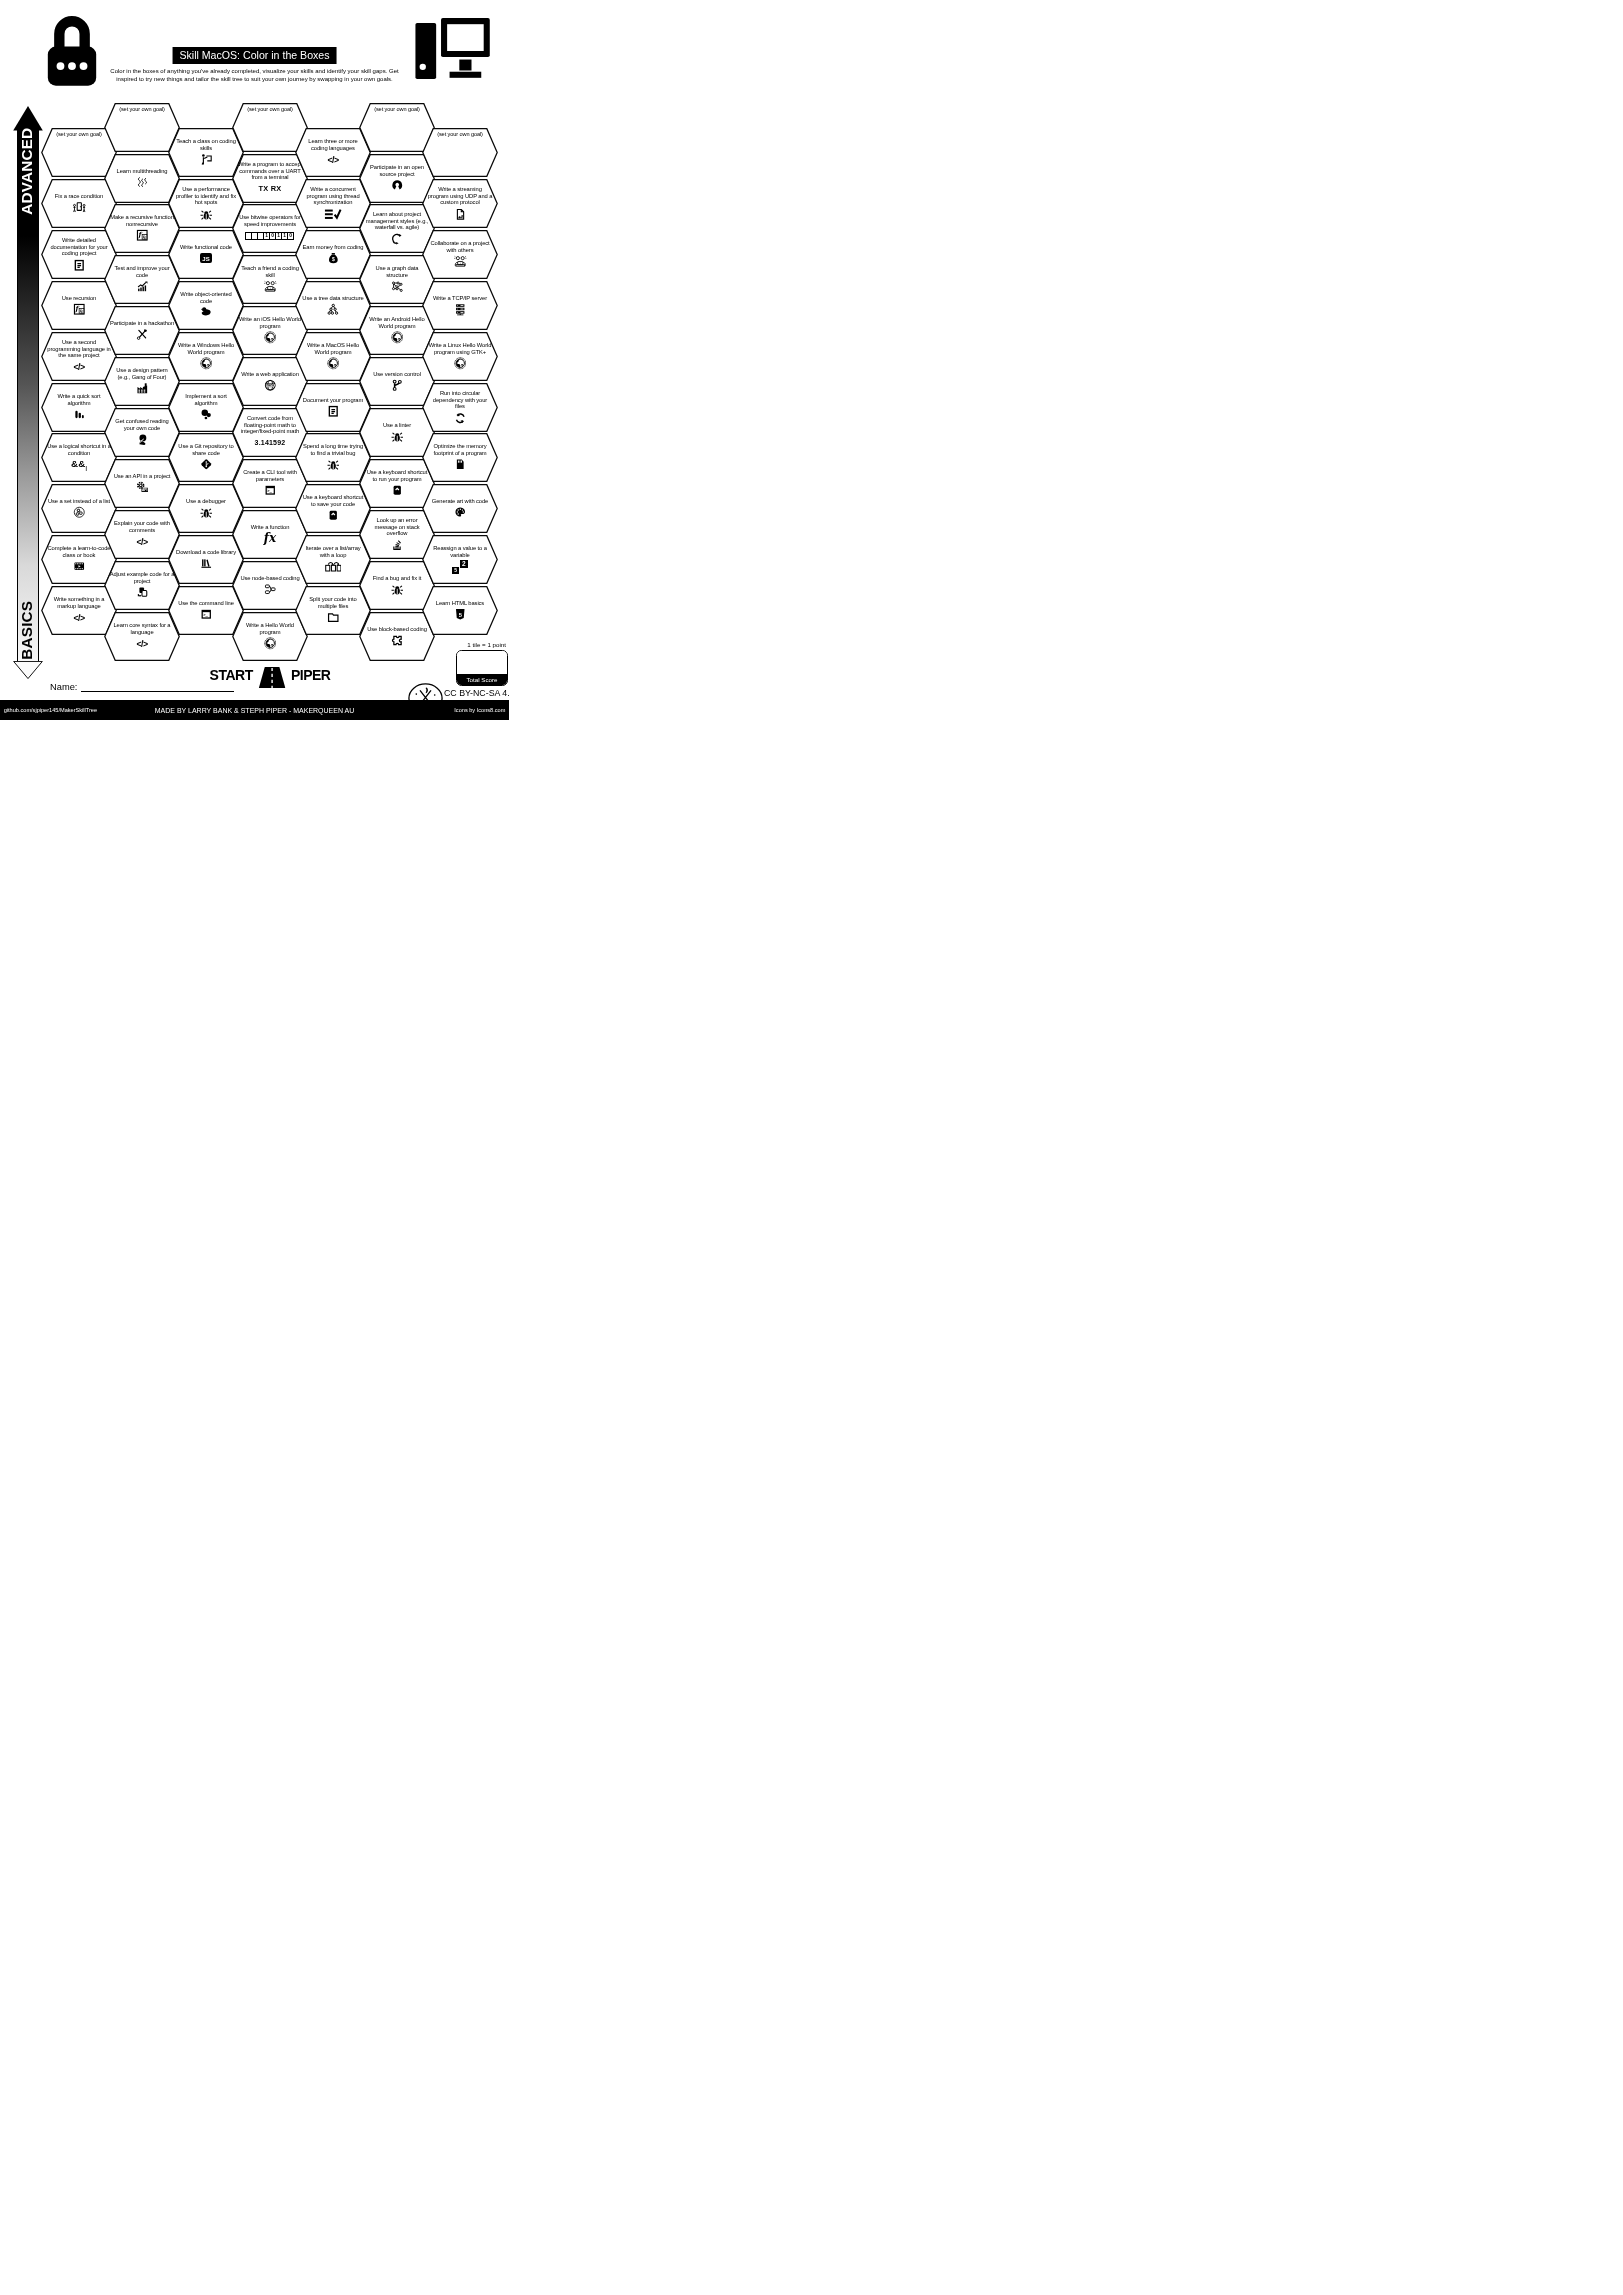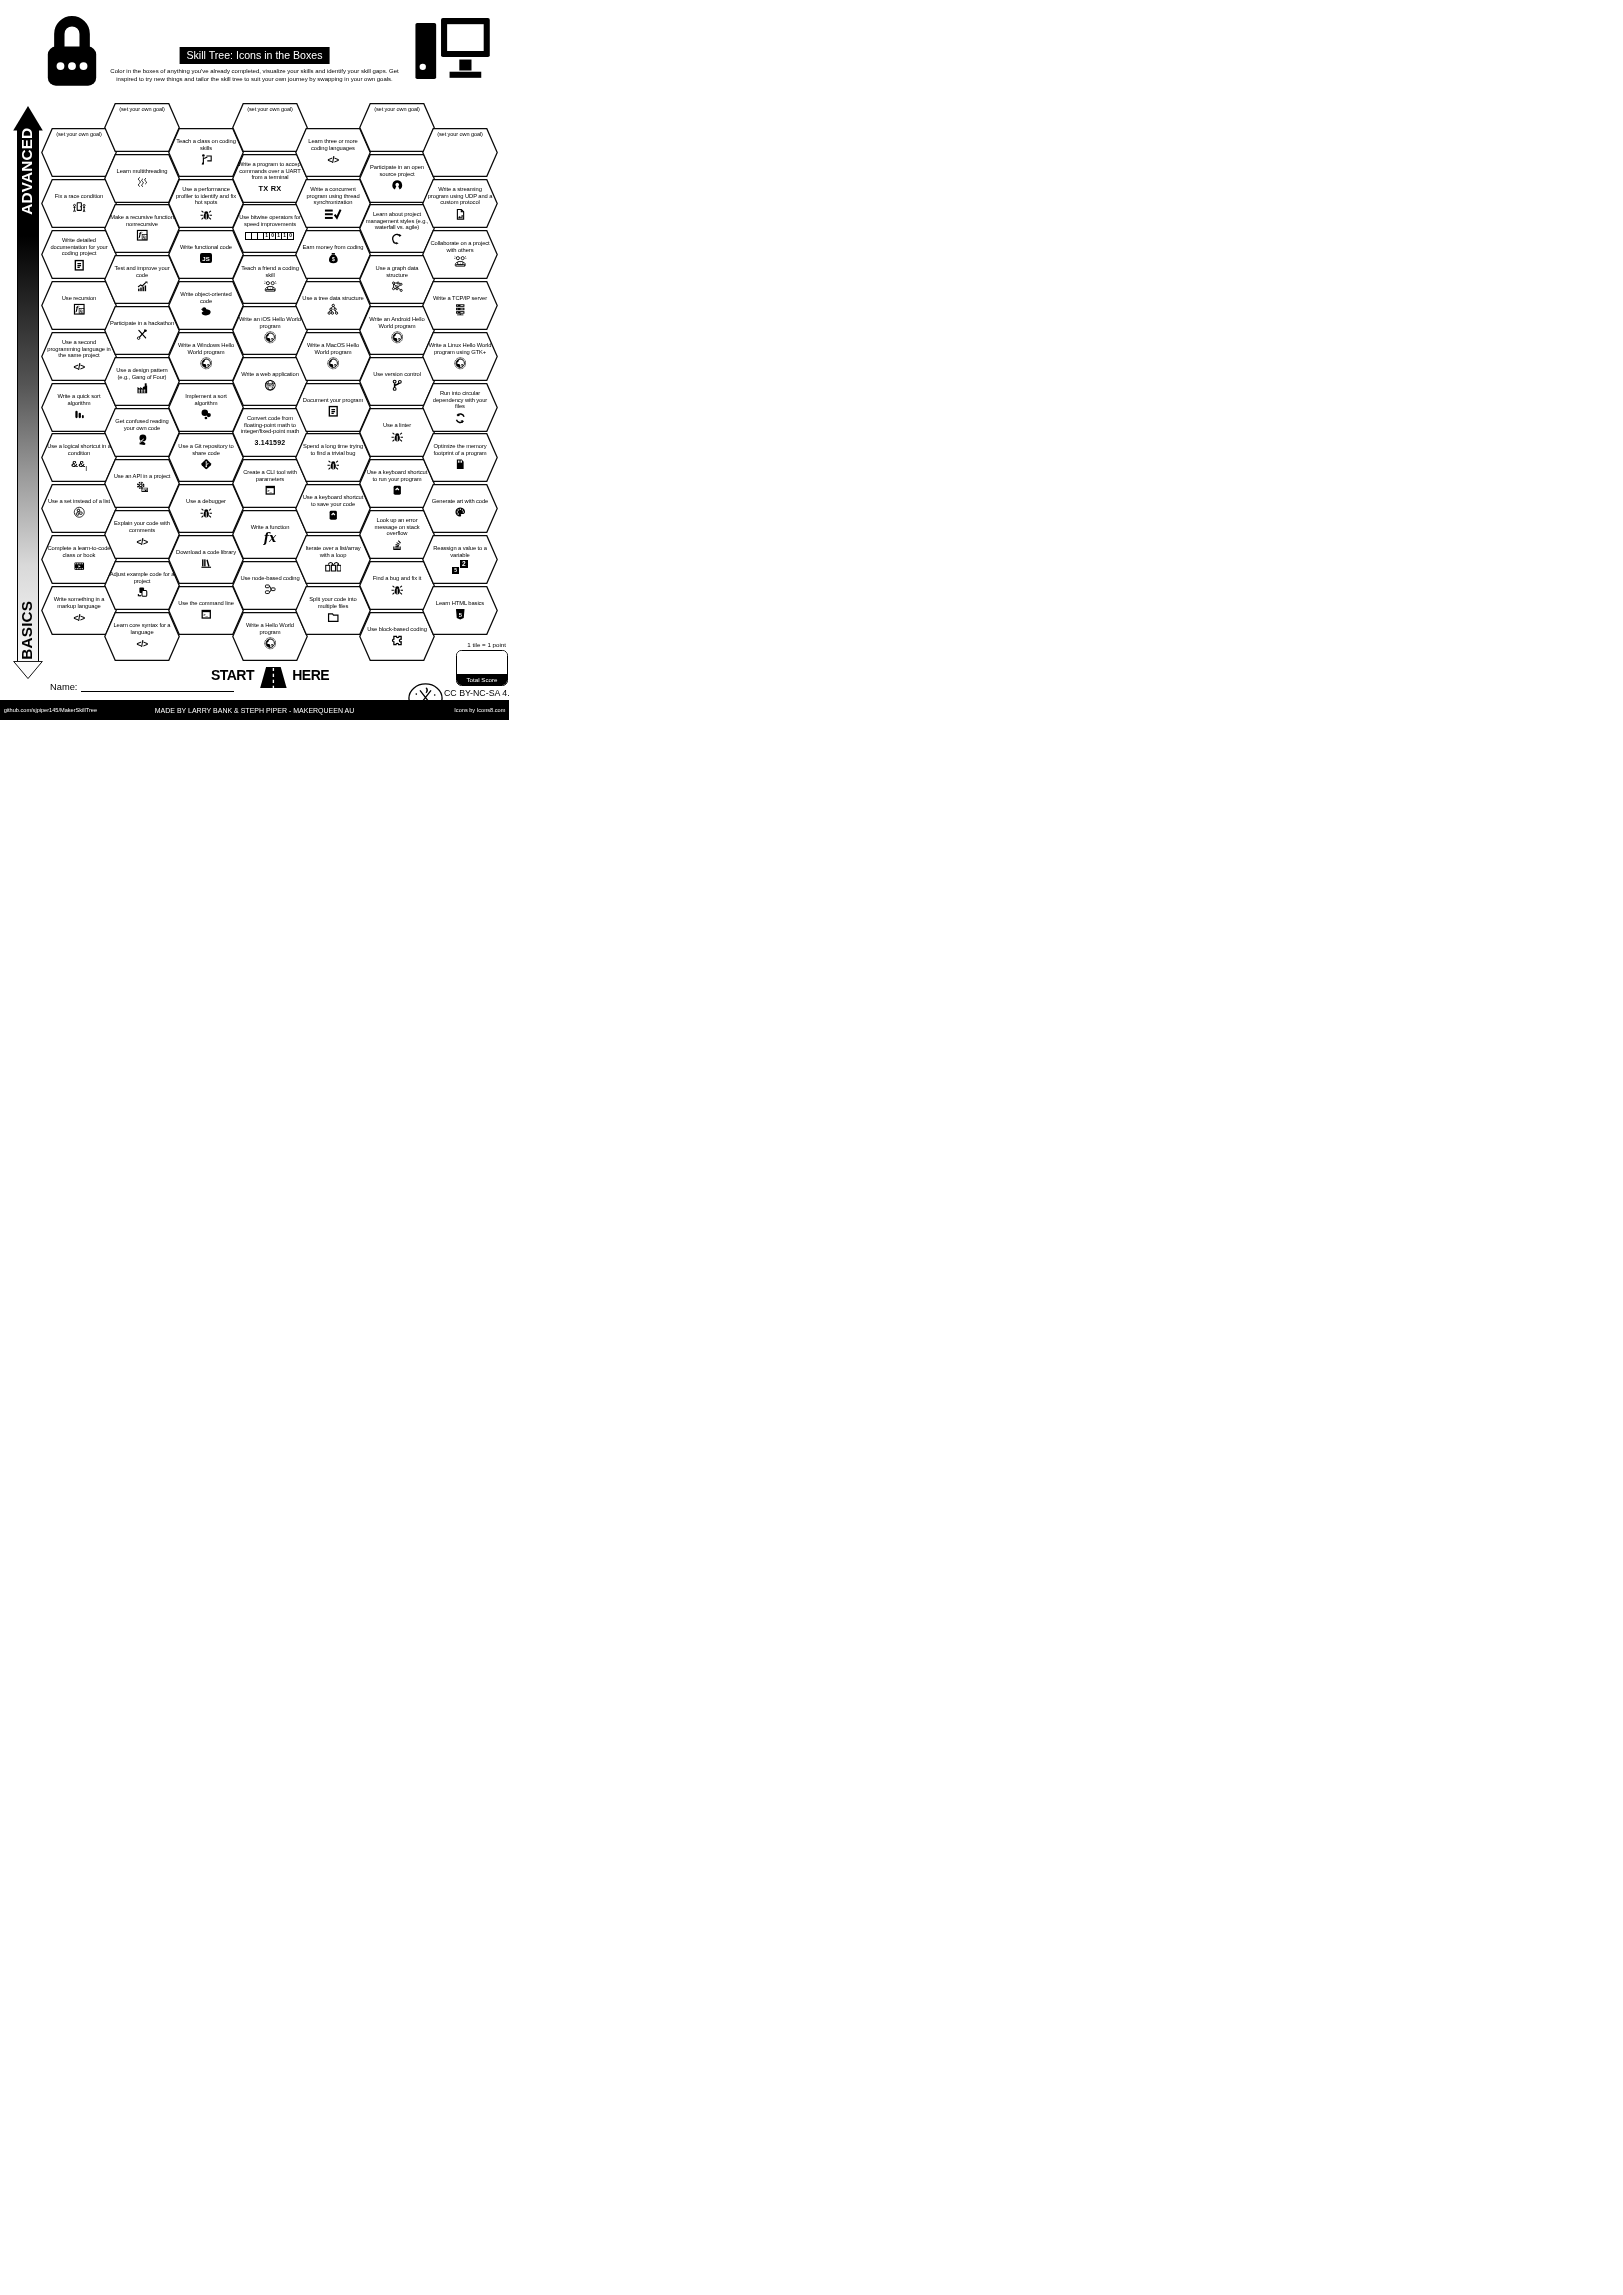--- a/index.html
+++ b/index.html
@@ -75,21 +75,21 @@
   <span id="lock-icon">
     <svg width="56" height="76" viewBox="0 0 48 66">
       <path d="M13 32V19a11 11 0 0 1 22 0v13" fill="none" stroke="#000" stroke-width="9"></path>
       <rect x="3" y="30" width="42" height="34" rx="7" fill="#000"></rect>
       <circle cx="14" cy="47" r="3.4" fill="#fff"></circle>
         <circle cx="24" cy="47" r="3.4" fill="#fff"></circle>
         <circle cx="34" cy="47" r="3.4" fill="#fff"></circle>
     </svg>
   </span>
 
-  <div id="subtitle-box">Skill Tree: Icons in the Boxes</div>
+  <div id="subtitle-box">Skill MacOS: Color in the Boxes</div>
   <div id="description">Color in the boxes of anything you've already completed, visualize your skills and identify your skill gaps.  Get inspired to try new things and tailor the skill tree to suit your own journey by swapping in your own goals.</div>
 
   <span id="computer-icon">
     <svg width="78" height="72" viewBox="0 0 64 58">
       <rect x="2" y="6" width="17" height="46" rx="1.5" fill="#000"></rect>
       <circle cx="8" cy="42" r="2.6" fill="#fff"></circle>
       <rect x="23" y="2" width="40" height="32" rx="1.5" fill="#000"></rect>
       <rect x="28" y="7" width="30" height="22" fill="#fff"></rect>
       <rect x="38" y="36" width="10" height="9" fill="#000"></rect>
       <rect x="30" y="46" width="26" height="5" fill="#000"></rect>
@@ -1261,21 +1261,21 @@
         </div>
       </div>
     </div>
 
   <div id="start-here">
     <span class="sh-word">START</span>
     <svg width="27" height="21" viewBox="0 0 58 46">
       <polygon points="13,0 45,0 58,46 0,46" fill="#000"></polygon>
       <line x1="29" y1="2" x2="29" y2="46" stroke="#fff" stroke-width="3" stroke-dasharray="7 6"></line>
     </svg>
-    <span class="sh-word">HERE</span>
+    <span class="sh-word">PIPER</span>
   </div>
 
   <div id="name-row">
     <span id="name-label">Name:</span>
     <span id="name-line"></span>
   </div>
 
   <div id="tile-note">1 tile = 1 point</div>
   <div id="total-score-box">
     <div class="ts-space"></div>

